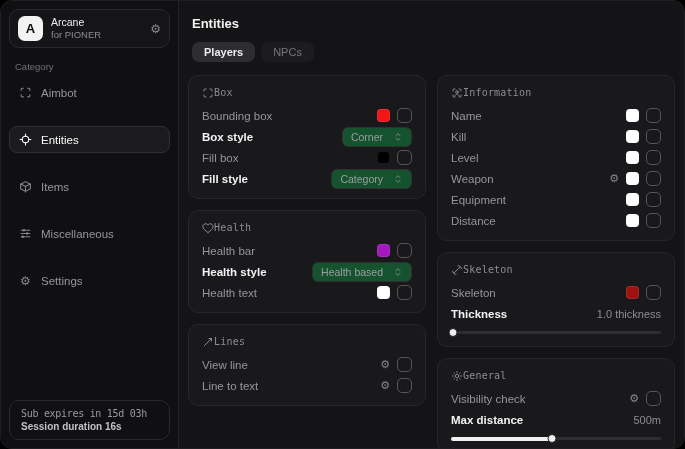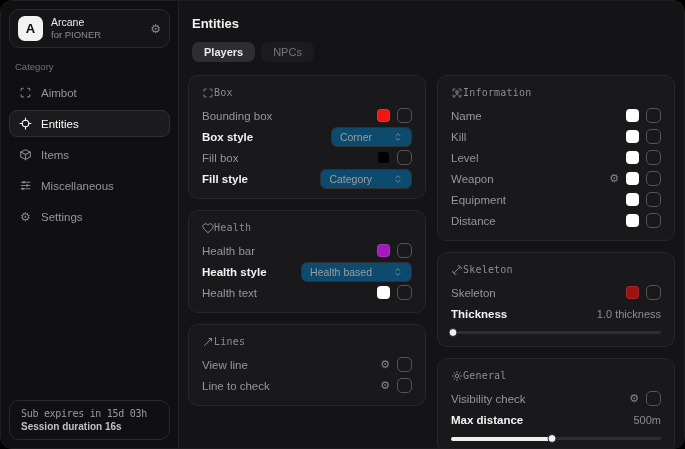--- a/index.html
+++ b/index.html
@@ -8,21 +8,21 @@
 
   
   .sidebar { width:178px; background:#101012; border-right:1px solid #232326; display:flex; flex-direction:column; padding:8px; flex-shrink:0; }
   .brand-card { display:flex; align-items:center; gap:8px; border:1px solid #2a2a2e; background:#151517; border-radius:10px; padding:6px 8px; }
   .logo { width:25px; height:25px; border-radius:7px; background:#f2f2f2; color:#0a0a0a; font-weight:800; font-size:13px; display:flex; align-items:center; justify-content:center; }
   .brand-text { flex:1; line-height:1.25; }
   .brand-name { font-size:10.5px; font-weight:400; color:#ececec; }
   .brand-sub { font-size:9.5px; color:#8d8d91; }
   .gear-glyph { color:#8a8a8e; font-size:12px; cursor:pointer; line-height:1; }
   .category { font-size:9.5px; color:#737377; margin:13px 6px 7px; }
-  .nav { display:flex; flex-direction:column; gap:4px;text-align:center; }
+  .nav { display:flex; flex-direction:column; gap:20px;text-align:center; }
   .nav-item { display:flex; align-items:center; gap:9px; padding:6px 9px; border-radius:8px; border:1px solid transparent; color:#96969a; font-size:11.5px; cursor:pointer; }
   .nav-item .nav-icon { width:13px; height:13px; display:flex; align-items:center; justify-content:center; color:#85858a; }
   .nav-item.active { background:#1b1b1e; border-color:#303034; color:#fafafa; }
   .nav-item.active .nav-icon { color:#fafafa; }
   .nav-icon svg { width:13px; height:13px; stroke:currentColor; fill:none; stroke-width:2; stroke-linecap:round; stroke-linejoin:round; }
   .sub-card { margin-top:auto; border:1px solid #2a2a2e; border-radius:10px; padding:7px 11px; }
   .sub-line1 { font-family:"DejaVu Sans Mono", monospace; font-size:10px; color:#9a9a9e; letter-spacing:-0.3px; white-space:nowrap; }
   .sub-line2 { font-size:10px; font-weight:600; color:#c2c2c6; margin-top:2px; }
 
   
@@ -40,21 +40,21 @@
   .card-icon svg { width:12px; height:12px; stroke:currentColor; fill:none; stroke-width:2; stroke-linecap:round; stroke-linejoin:round; }
   .card-title { font-family:"DejaVu Sans Mono", monospace; font-size:10px; color:#8d8d91; letter-spacing:0.2px; }
 
   .row { display:flex; align-items:center; justify-content:space-between; min-height:21px; }
   .lbl { font-size:11.5px; color:#96969a; }
   .lbl.strong { color:#f2f2f2; font-weight:700; }
   .ctrls { display:flex; align-items:center; gap:7px; }
   .swatch { width:13px; height:13px; border-radius:4px; box-shadow:inset 0 0 0 1px rgba(255,255,255,0.10); cursor:pointer; }
   .checkbox { width:15px; height:15px; border:1.5px solid #55555a; border-radius:5px; background:transparent; cursor:pointer; }
   .mini-gear { color:#85858a; font-size:11px; line-height:1; cursor:pointer; }
-  .dropdown { display:flex; align-items:center; gap:21px; background:#0c4a6e; border:1px solid #303034; border-radius:6px; padding:2px 8px; height:20px; cursor:pointer; font-family:inherit; }
+  .dropdown { display:flex; align-items:center; gap:10px; background:#14532d; border:1px solid #303034; border-radius:6px; padding:2px 8px; height:20px; cursor:pointer; font-family:inherit; }
   .dd-text { font-size:10.5px; color:#9d9da1; }
   .dd-icon svg { width:10px; height:10px; stroke:#8a8a8e; fill:none; stroke-width:2.2; stroke-linecap:round; stroke-linejoin:round; display:block; }
   .val { font-size:11px; color:#8d8d91; }
 
   .slider { position:relative; height:9px; margin-top:4px; cursor:pointer; }
   .slider-track { position:absolute; top:3px; left:0; right:0; height:3px; border-radius:2px; background:#2e2e32; }
   .slider-fill { position:absolute; top:2.5px; left:0; height:4px; border-radius:2px; background:#f0f0f0; }
   .slider-thumb { position:absolute; top:0; width:9px; height:9px; border-radius:50%; background:#f0f0f0; border:1.5px solid #1a1a1c; transform:translateX(-50%); }
 </style>
 </head>
@@ -229,21 +229,21 @@
             <span class="card-title">Lines</span>
           </header>
           <div class="row">
             <span class="lbl">View line</span>
             <span class="ctrls">
               <span class="mini-gear">⚙</span>
               <span class="checkbox"></span>
             </span>
           </div>
           <div class="row">
-            <span class="lbl">Line to check</span>
+            <span class="lbl">Line to text</span>
             <span class="ctrls">
               <span class="mini-gear">⚙</span>
               <span class="checkbox"></span>
             </span>
           </div>
         </section>
 
       </div>
 
       <div class="col">

